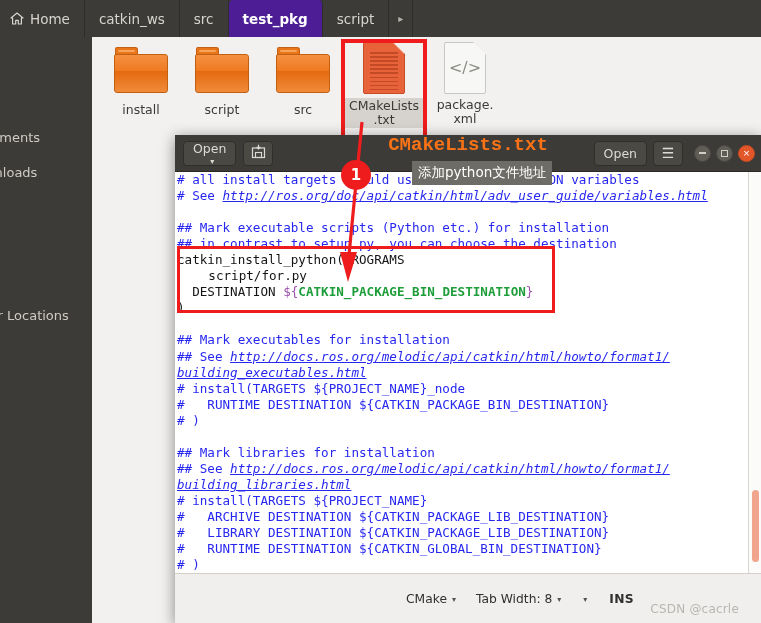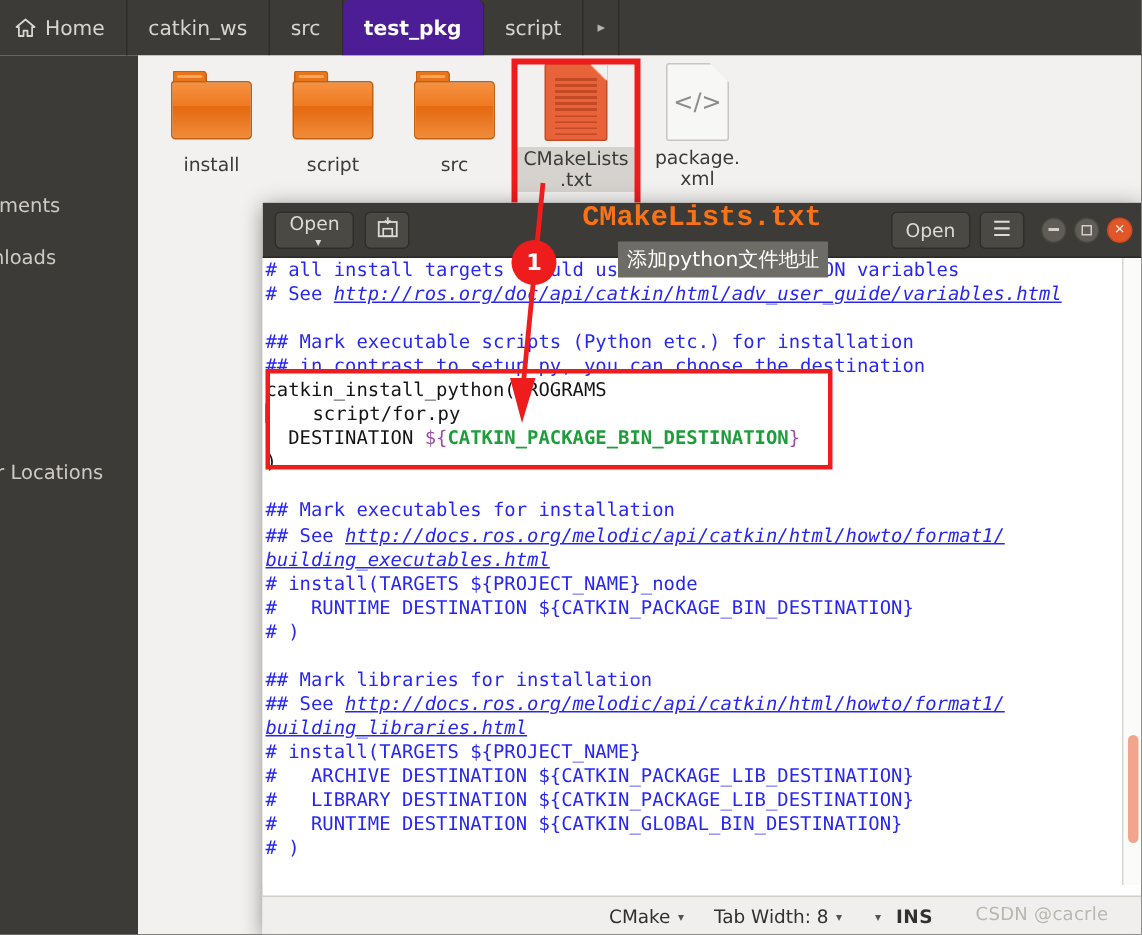--- a/index.html
+++ b/index.html
@@ -228,33 +228,33 @@
     background: #fbfbfa;
     border-left: 1px solid #d8d6d2;
   }
   #vthumb {
     position: absolute; left: 3px; width: 7px;
     top: 318px; height: 72px;
     background: #f0a58c; border-radius: 4px;
   }
   
   #statusbar {
-    position: absolute; left: 0; right: 0; bottom: 0; height: 26px;
+    position: absolute; left: 0; right: 0; bottom: 0; height: 50px;
     background: #f1efed;
     border-top: 1px solid #d3d0cc;
     display: flex; align-items: center;
     font-size: 12.3px; color: #32302e;
   }
   .sb-item { display: flex; align-items: center; gap: 5px; cursor: default; }
   .sb-caret { font-size: 8px; color: #56534f; position: relative; top: 1px; }
   #sb-lang { margin-left: 231px; }
   #sb-tabw { margin-left: 20px; }
   #sb-pos  { margin-left: 48px; }
   #sb-ovr  { margin-left: 22px; }
-  #sb-ins  { margin-left: 10px; font-weight: bold; letter-spacing: .3px; }
+  #sb-ins  { margin-left: 22px; font-weight: bold; letter-spacing: .3px; }
 
   
   #code-highlight {
     position: absolute;
     left: 177px; top: 246px;
     width: 378px; height: 67px;
     border: 3px solid #ee1c1c;
     pointer-events: none;
     z-index: 40;
   }

